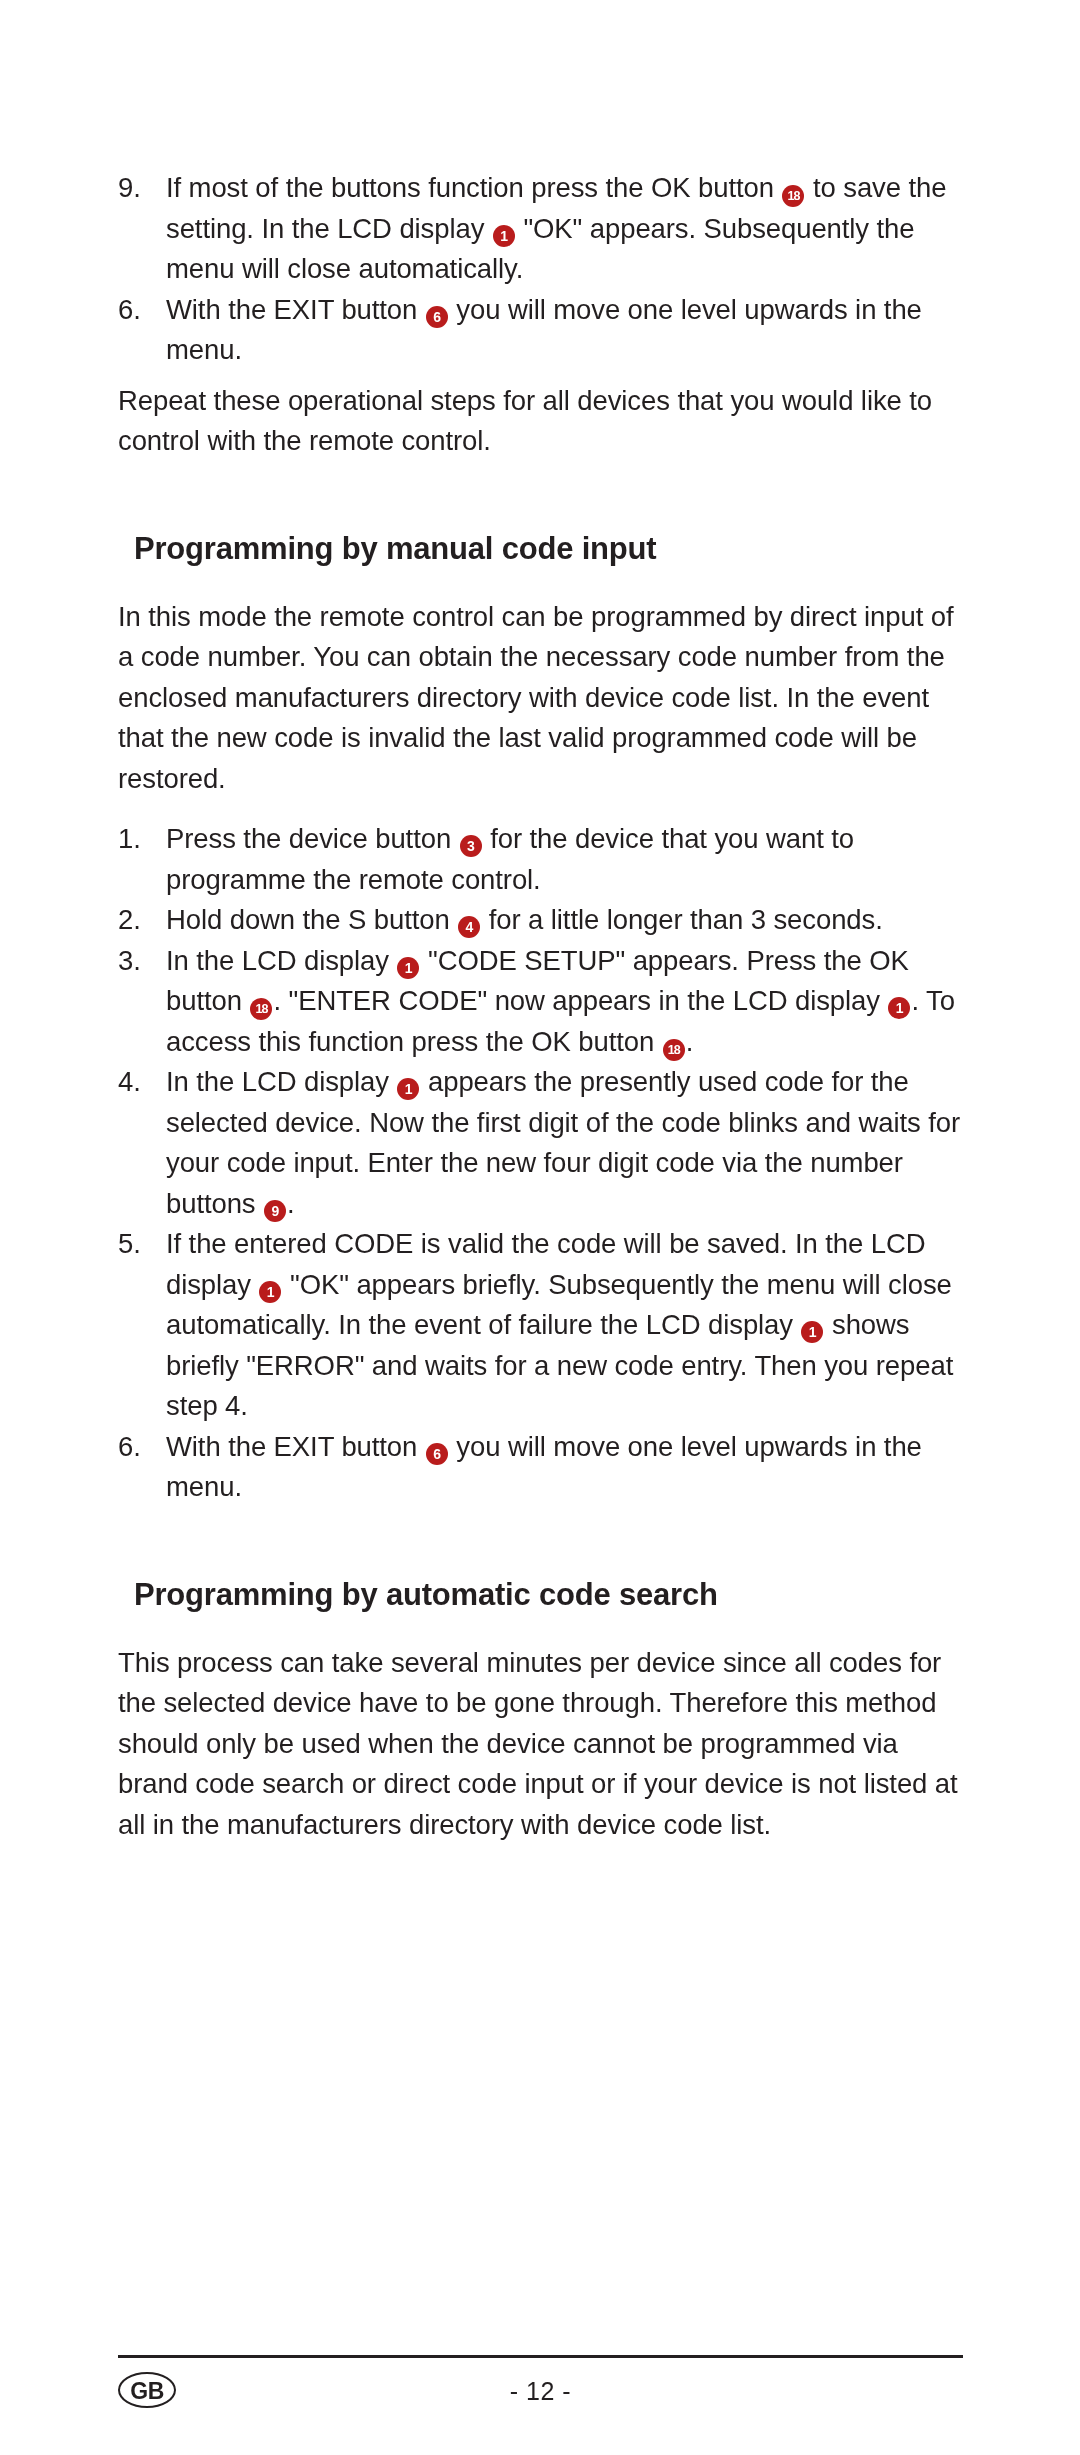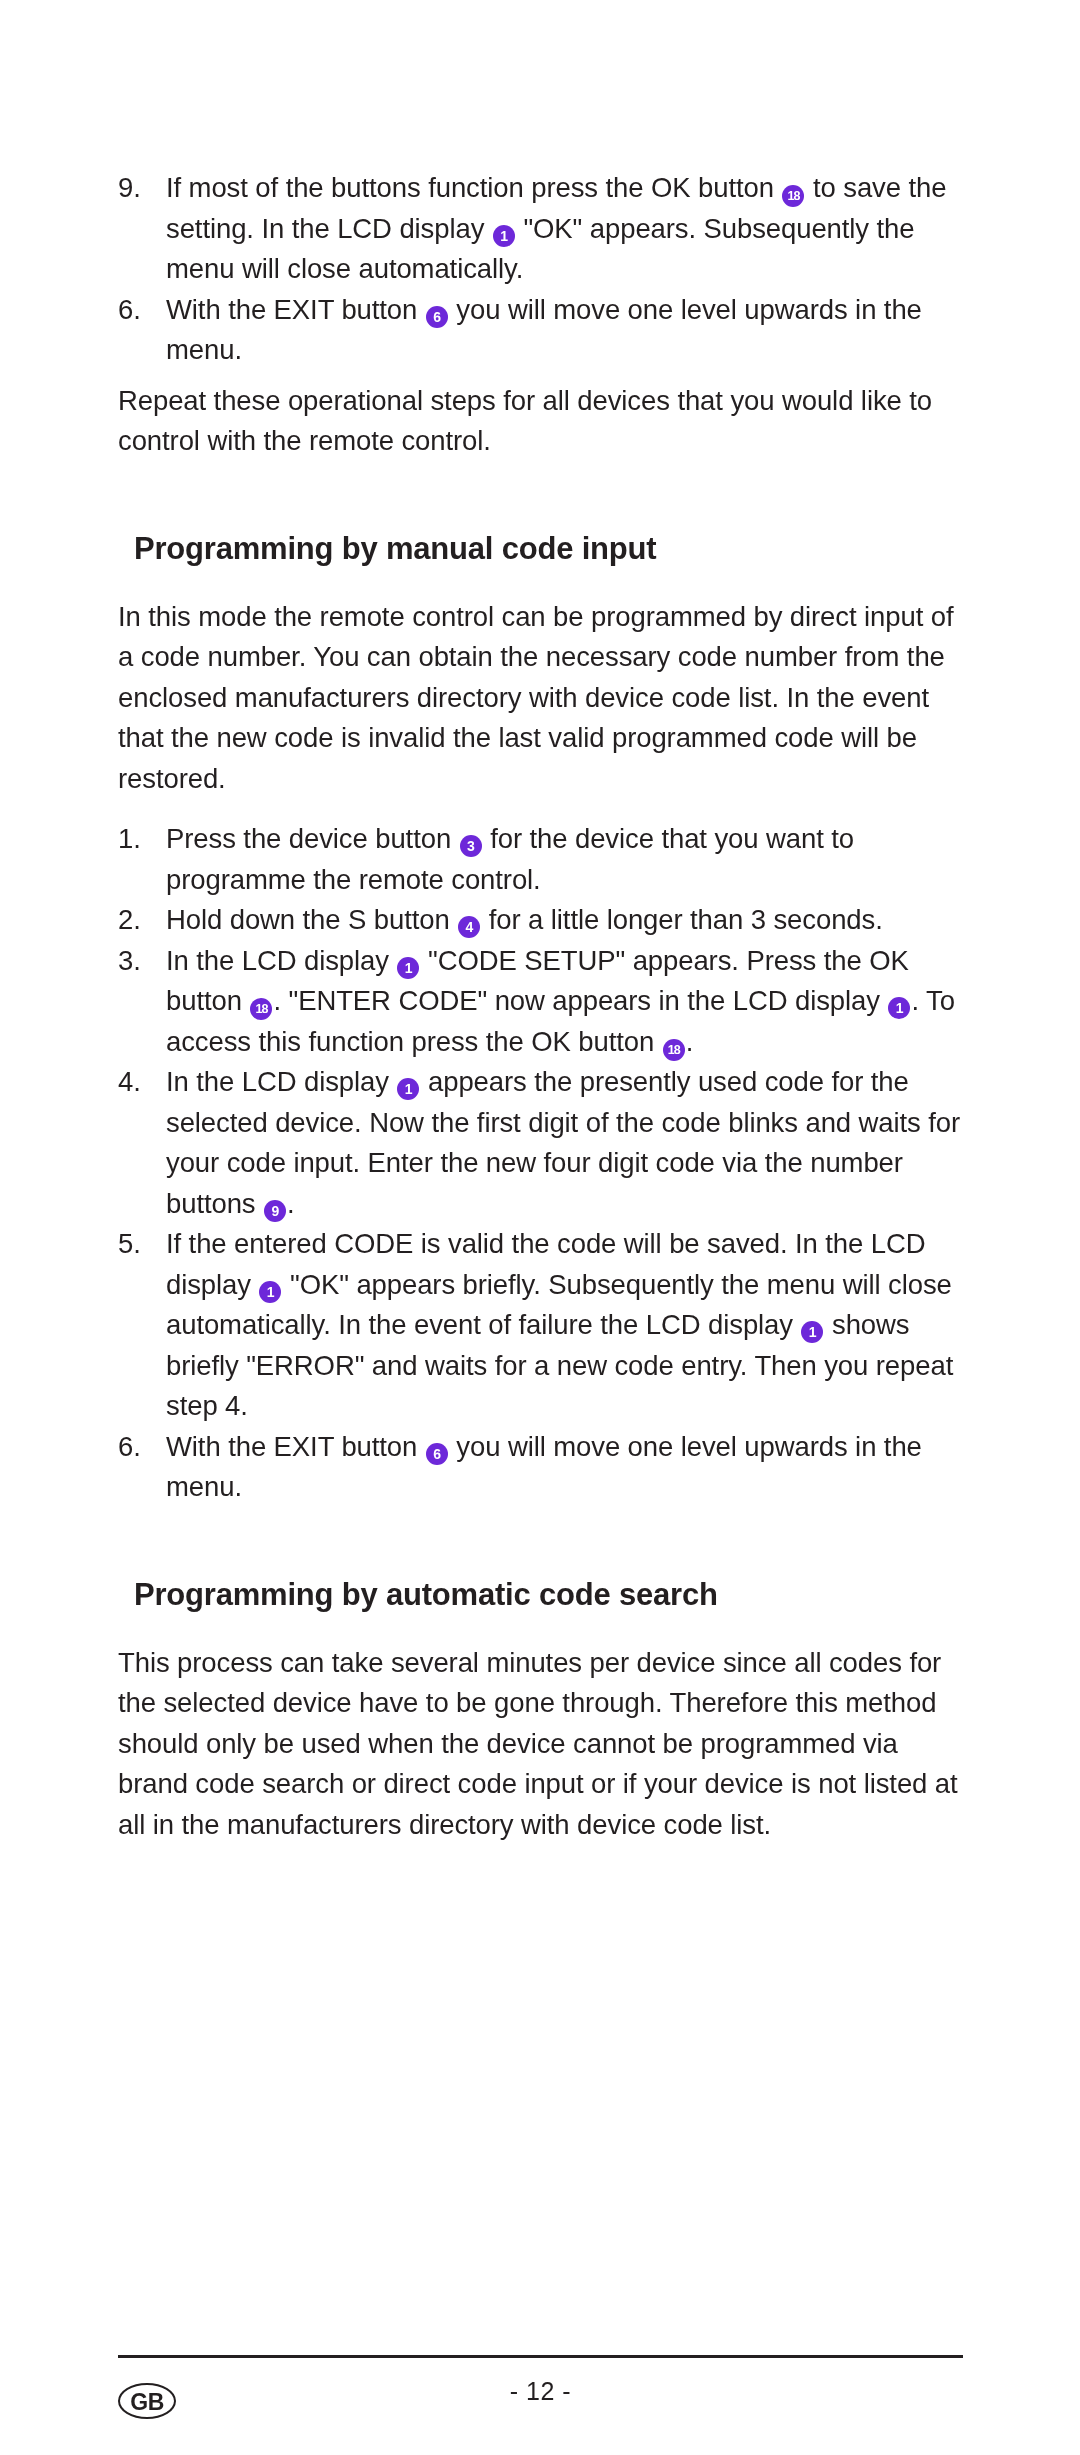--- a/index.html
+++ b/index.html
@@ -75,21 +75,21 @@
     margin: 16px;
     color: #231f20;
   }
 
   
   .cnum {
     display: inline-block;
     width: 22px;
     height: 22px;
     border-radius: 50%;
-    background: #6d28d9;
+    background: #b91c1c;
     color: #ffffff;
     font-family: "Liberation Sans", "DejaVu Sans", sans-serif;
     font-size: 14px;
     line-height: 22px;
     text-align: center;
     vertical-align: -3px;
     font-weight: bold;
     letter-spacing: -0.5px;
     margin: 0 1px;
   }
@@ -134,21 +134,21 @@
     position: absolute;
     left: 0;
     top: 0;
     width: 845px;
     height: 3px;
     background: #231f20;
   }
   .gb-badge {
     position: absolute;
     left: 0;
-    top: 28px;
+    top: 17px;
     width: 58px;
     height: 36px;
     border: 2.5px solid #231f20;
     border-radius: 50%;
     text-align: center;
     font-family: "Liberation Sans", "DejaVu Sans", sans-serif;
     font-size: 23px;
     line-height: 34px;
     font-weight: bold;
     letter-spacing: -0.5px;

